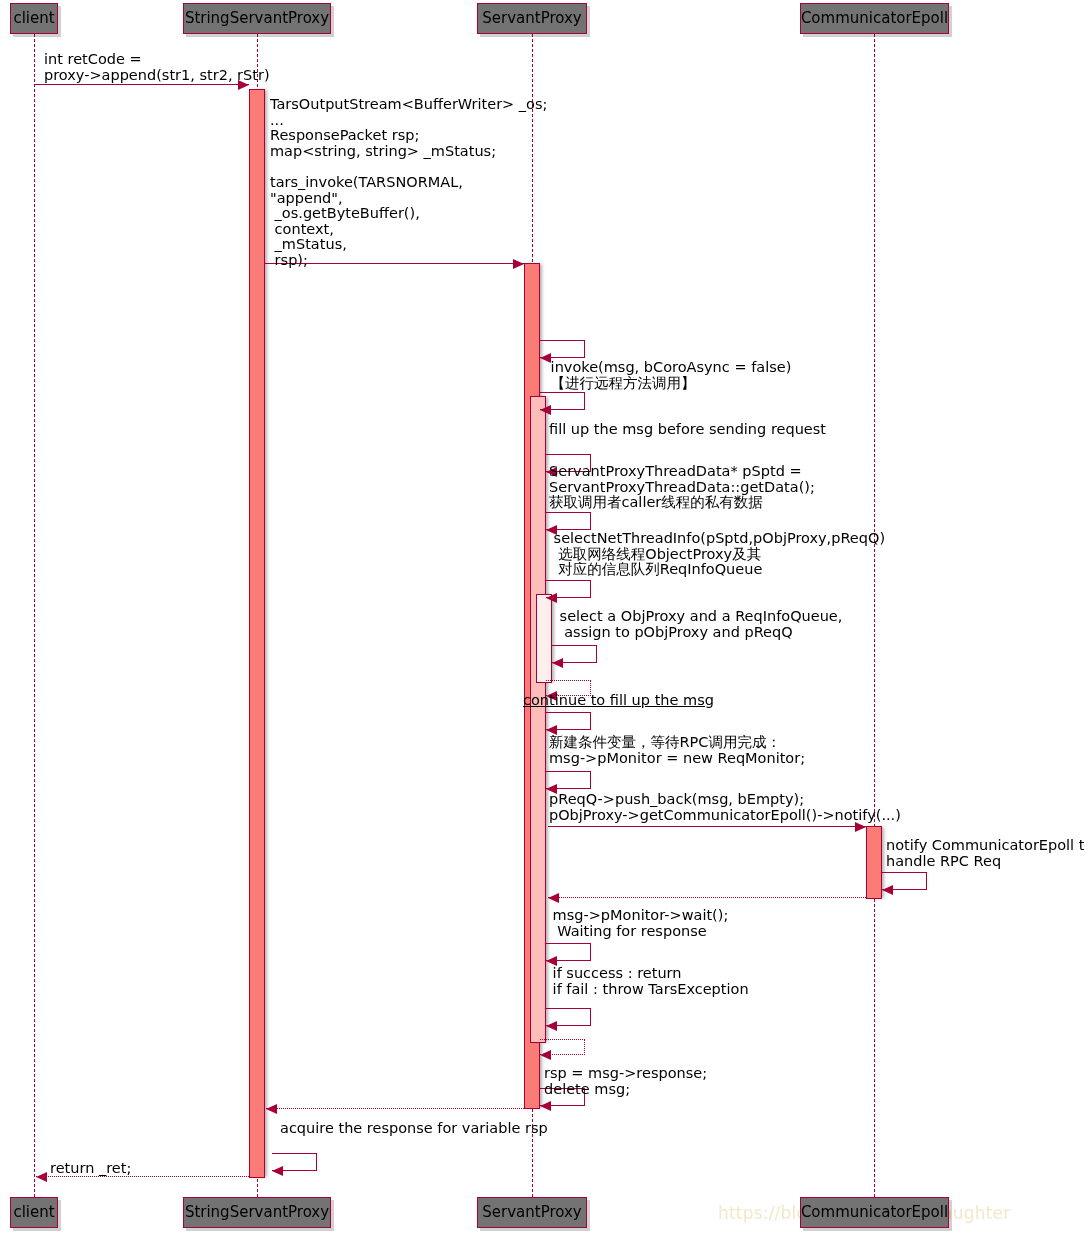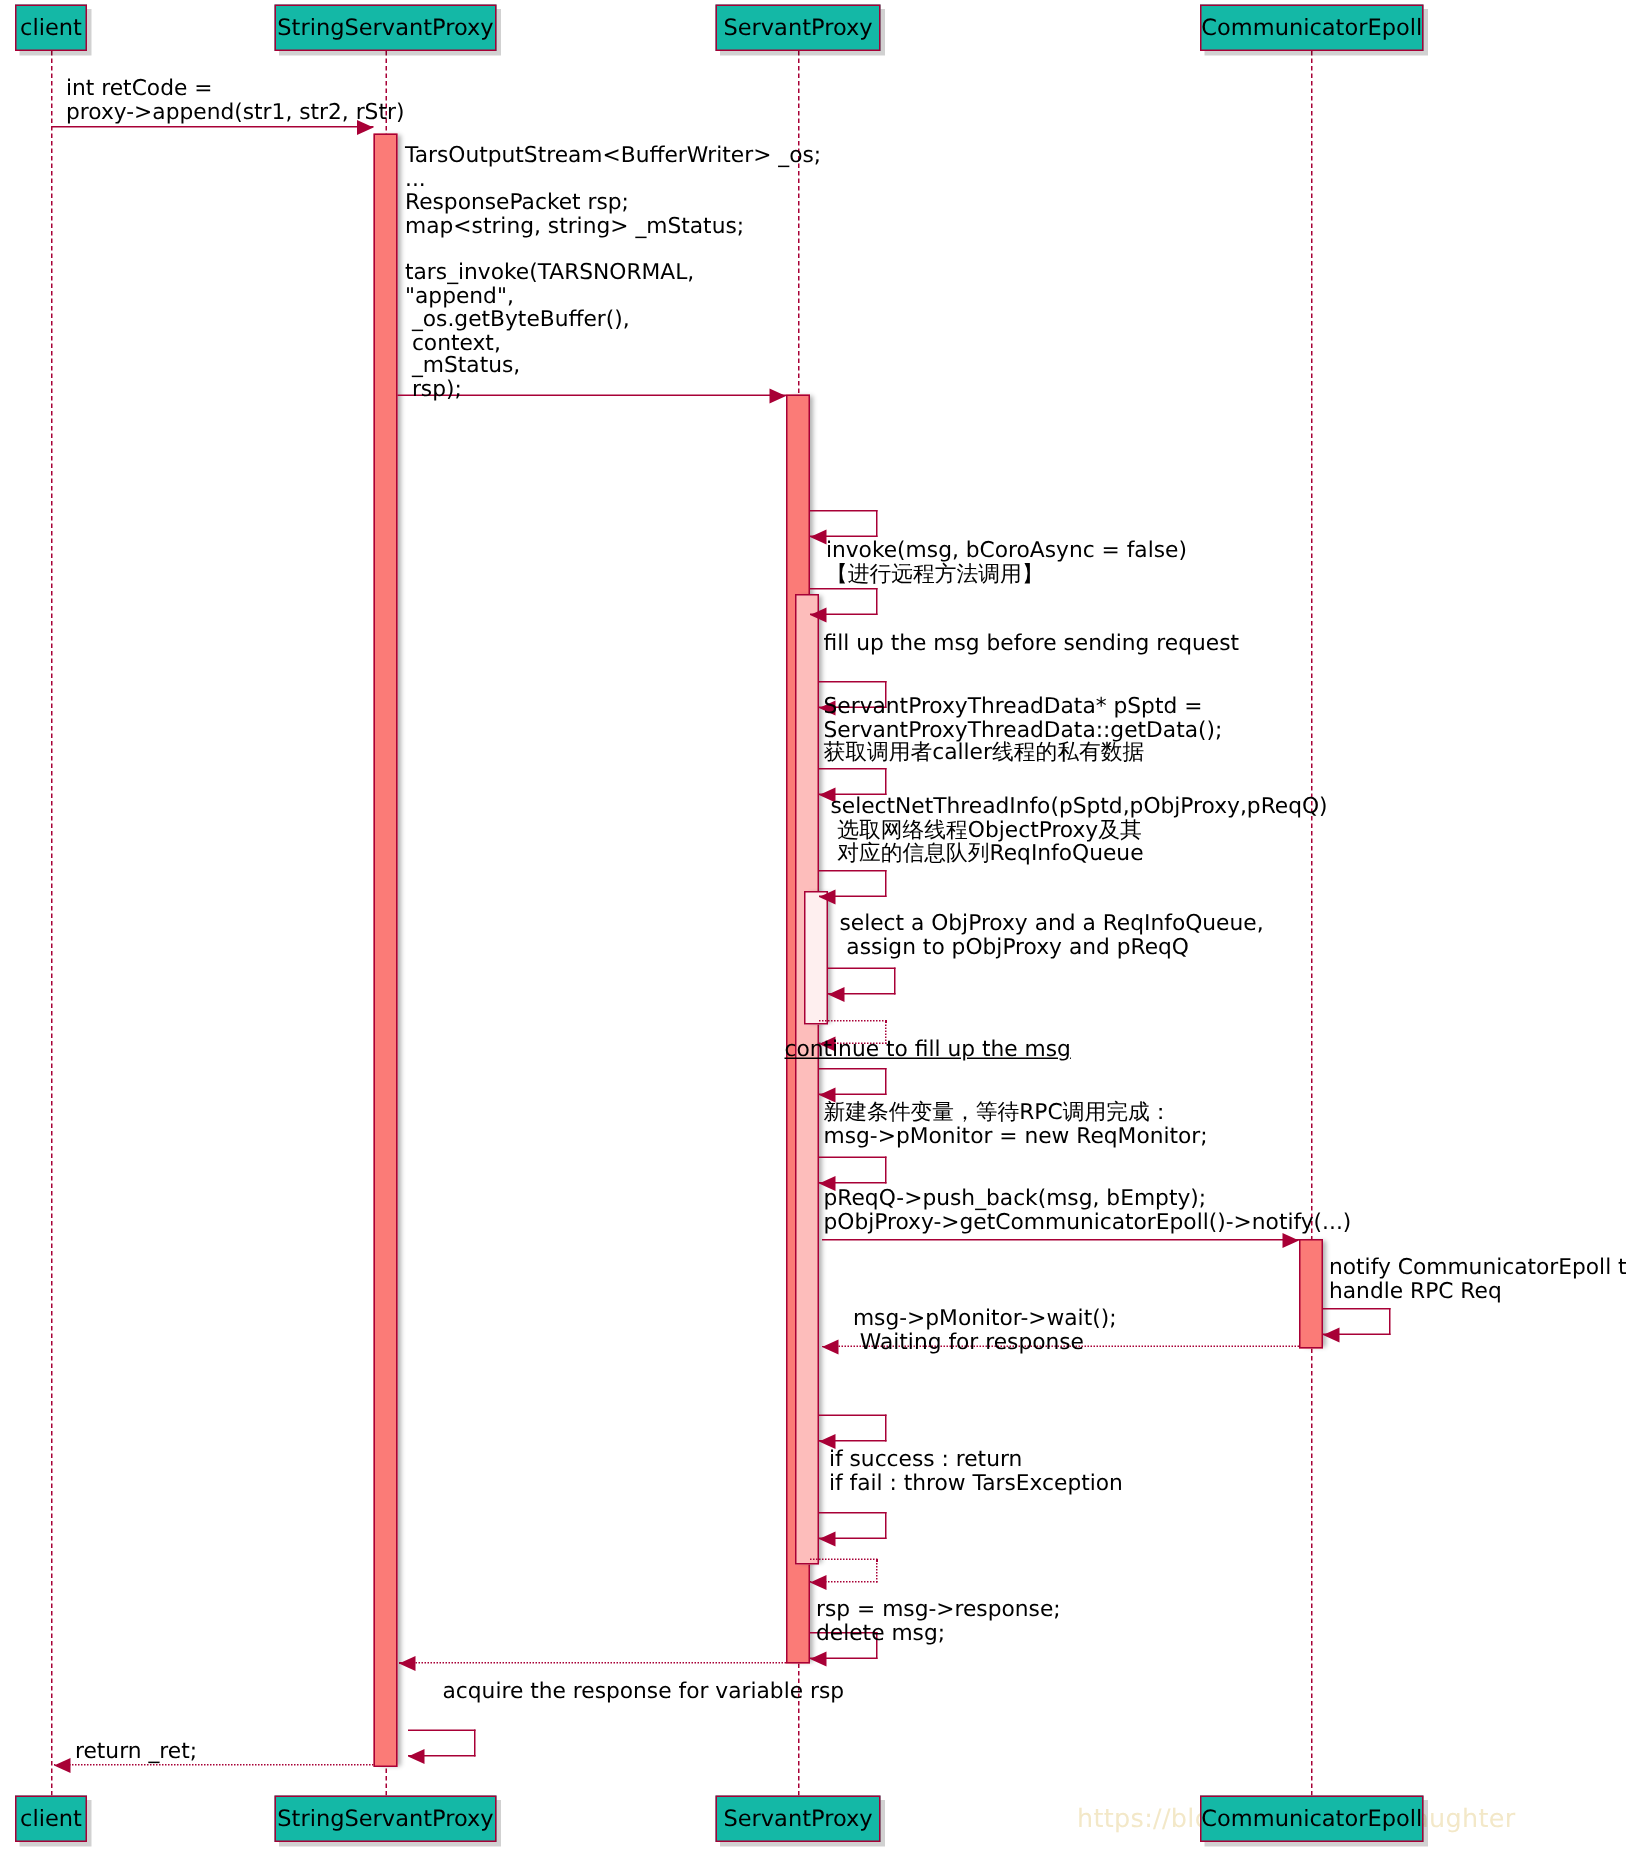--- a/index.html
+++ b/index.html
@@ -6,21 +6,21 @@
   body{
     font-family:"DejaVu Sans","Liberation Sans",sans-serif;
     width:1084px;height:1237px;position:relative;overflow:hidden;
     -webkit-font-smoothing:antialiased;
   }
   #stage{position:absolute;left:0;top:0;width:1084px;height:1237px;}
 
   
   .pbox{
     position:absolute;
-    background:#14b8a6;
+    background:#737373;
     border:1.5px solid #A80036;
     box-shadow:3px 3px 0 rgba(0,0,0,0.18);
     color:#000000;
     font-size:15px;
     line-height:1;
     display:flex;align-items:center;justify-content:center;
     white-space:nowrap;
     box-sizing:border-box;
   }
 
@@ -149,37 +149,37 @@
     <div class="lbl" style="left: 549px; top: 792px; z-index: 40;">pReqQ-&gt;push_back(msg, bEmpty);
 pObjProxy-&gt;getCommunicatorEpoll()-&gt;notify(...)</div>
     <div class="selfloop" style="left: 882px; top: 872px; width: 45px; height: 18px; z-index: 30;"></div>
     <div class="arrowhead left" style="left: 882px; top: 884.5px; z-index: 31;"></div>
     <div class="lbl" style="left: 886px; top: 838px; z-index: 40;">notify CommunicatorEpoll to
 handle RPC Req</div>
     <div class="msg dotted" style="left: 548px; top: 897px; width: 318px; z-index: 30;"></div>
     <div class="arrowhead left" style="left: 548px; top: 892.5px; z-index: 31;"></div>
     <div class="selfloop" style="left: 546px; top: 943px; width: 45px; height: 18px; z-index: 30;"></div>
     <div class="arrowhead left" style="left: 546px; top: 955.5px; z-index: 31;"></div>
-    <div class="lbl" style="left: 548px; top: 872px; z-index: 40; padding-left: 16px;"> msg-&gt;pMonitor-&gt;wait();
+    <div class="lbl" style="left: 548px; top: 908px; z-index: 40;"> msg-&gt;pMonitor-&gt;wait();
   Waiting for response</div>
     <div class="selfloop" style="left: 546px; top: 1008px; width: 45px; height: 18px; z-index: 30;"></div>
     <div class="arrowhead left" style="left: 546px; top: 1020.5px; z-index: 31;"></div>
     <div class="lbl" style="left: 548px; top: 966px; z-index: 40;"> if success : return
  if fail : throw TarsException</div>
     <div class="selfloop dotted" style="left: 540px; top: 1039px; width: 45px; height: 16px; z-index: 30;"></div>
     <div class="arrowhead left" style="left: 540px; top: 1049.5px; z-index: 31;"></div>
     <div class="selfloop" style="left: 540px; top: 1088px; width: 45px; height: 18px; z-index: 30;"></div>
     <div class="arrowhead left" style="left: 540px; top: 1100.5px; z-index: 31;"></div>
     <div class="lbl" style="left: 544px; top: 1066px; z-index: 40;">rsp = msg-&gt;response;
 delete msg;</div>
     <div class="msg dotted" style="left: 266px; top: 1108px; width: 258px; z-index: 30;"></div>
     <div class="arrowhead left" style="left: 266px; top: 1103.5px; z-index: 31;"></div>
     <div class="selfloop" style="left: 272px; top: 1153px; width: 45px; height: 18px; z-index: 30;"></div>
     <div class="arrowhead left" style="left: 272px; top: 1165.5px; z-index: 31;"></div>
-    <div class="lbl" style="left: 271px; top: 1121px; z-index: 40; padding-left: 24px;">acquire the response for variable rsp</div>
+    <div class="lbl" style="left: 256px; top: 1121px; z-index: 40; padding-left: 24px;">acquire the response for variable rsp</div>
     <div class="msg dotted" style="left: 36px; top: 1176px; width: 213px; z-index: 30;"></div>
     <div class="arrowhead left" style="left: 36px; top: 1171.5px; z-index: 31;"></div>
     <div class="lbl" style="left: 50px; top: 1161px; z-index: 40;">return _ret;</div>
     <div class="pbox" style="left: 10px; top: 3px; width: 48px; height: 31px; z-index: 60;">client</div>
     <div class="pbox" style="left: 10px; top: 1197px; width: 48px; height: 31px; z-index: 60;">client</div>
     <div class="pbox" style="left: 183px; top: 3px; width: 148px; height: 31px; z-index: 60;">StringServantProxy</div>
     <div class="pbox" style="left: 183px; top: 1197px; width: 148px; height: 31px; z-index: 60;">StringServantProxy</div>
     <div class="pbox" style="left: 477px; top: 3px; width: 110px; height: 31px; z-index: 60;">ServantProxy</div>
     <div class="pbox" style="left: 477px; top: 1197px; width: 110px; height: 31px; z-index: 60;">ServantProxy</div>
     <div class="pbox" style="left: 800px; top: 3px; width: 149px; height: 31px; z-index: 60;">CommunicatorEpoll</div>

